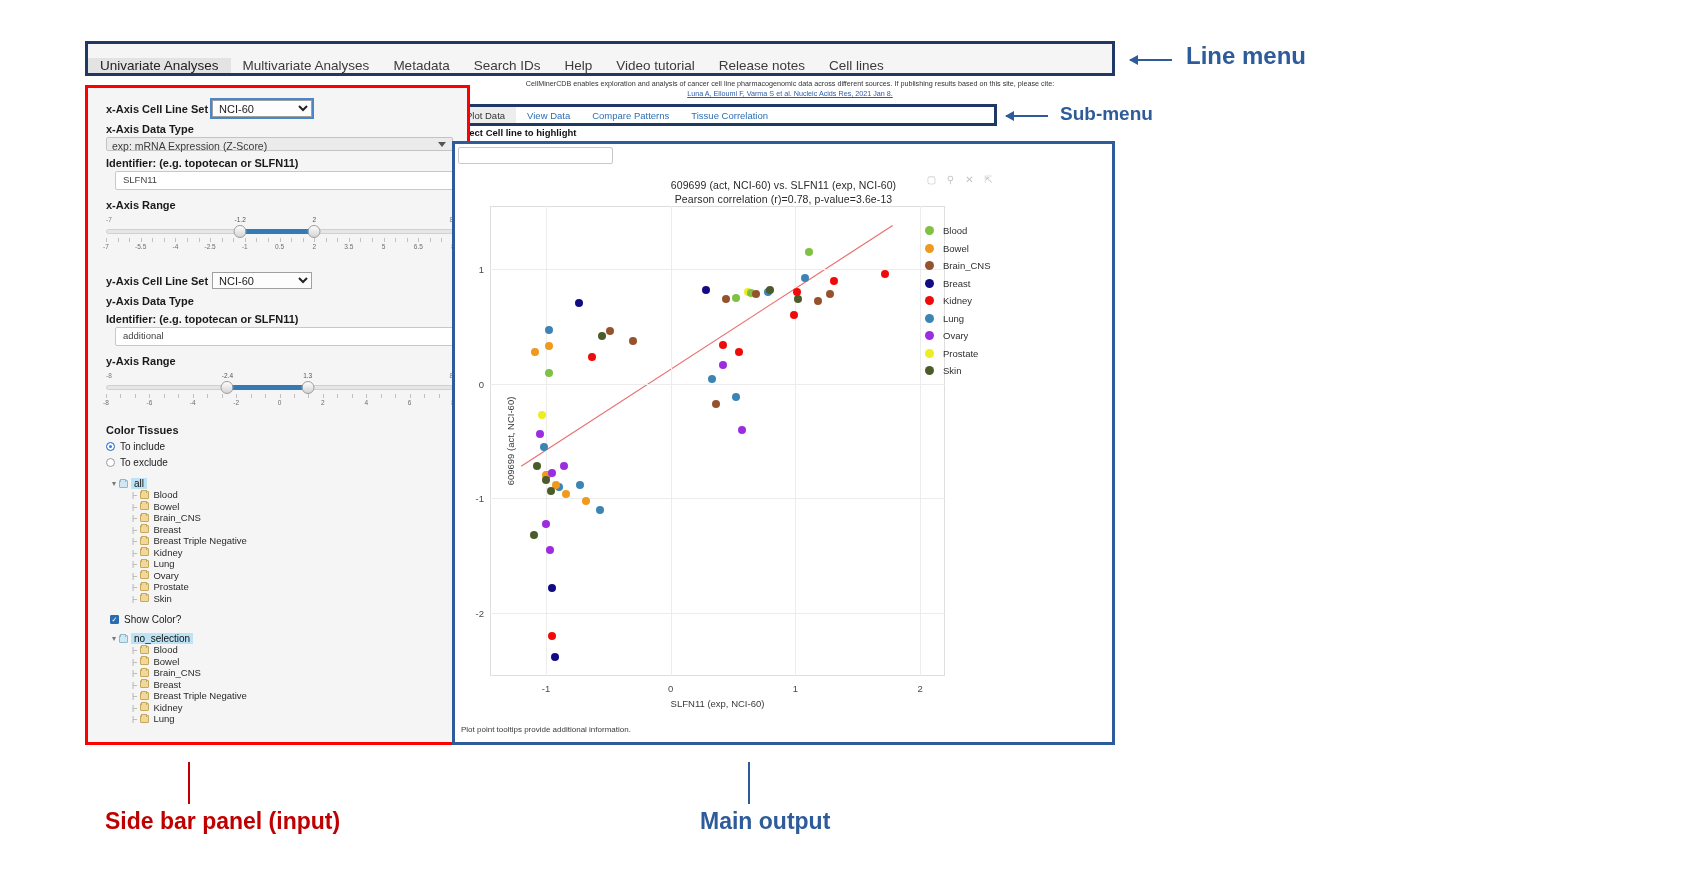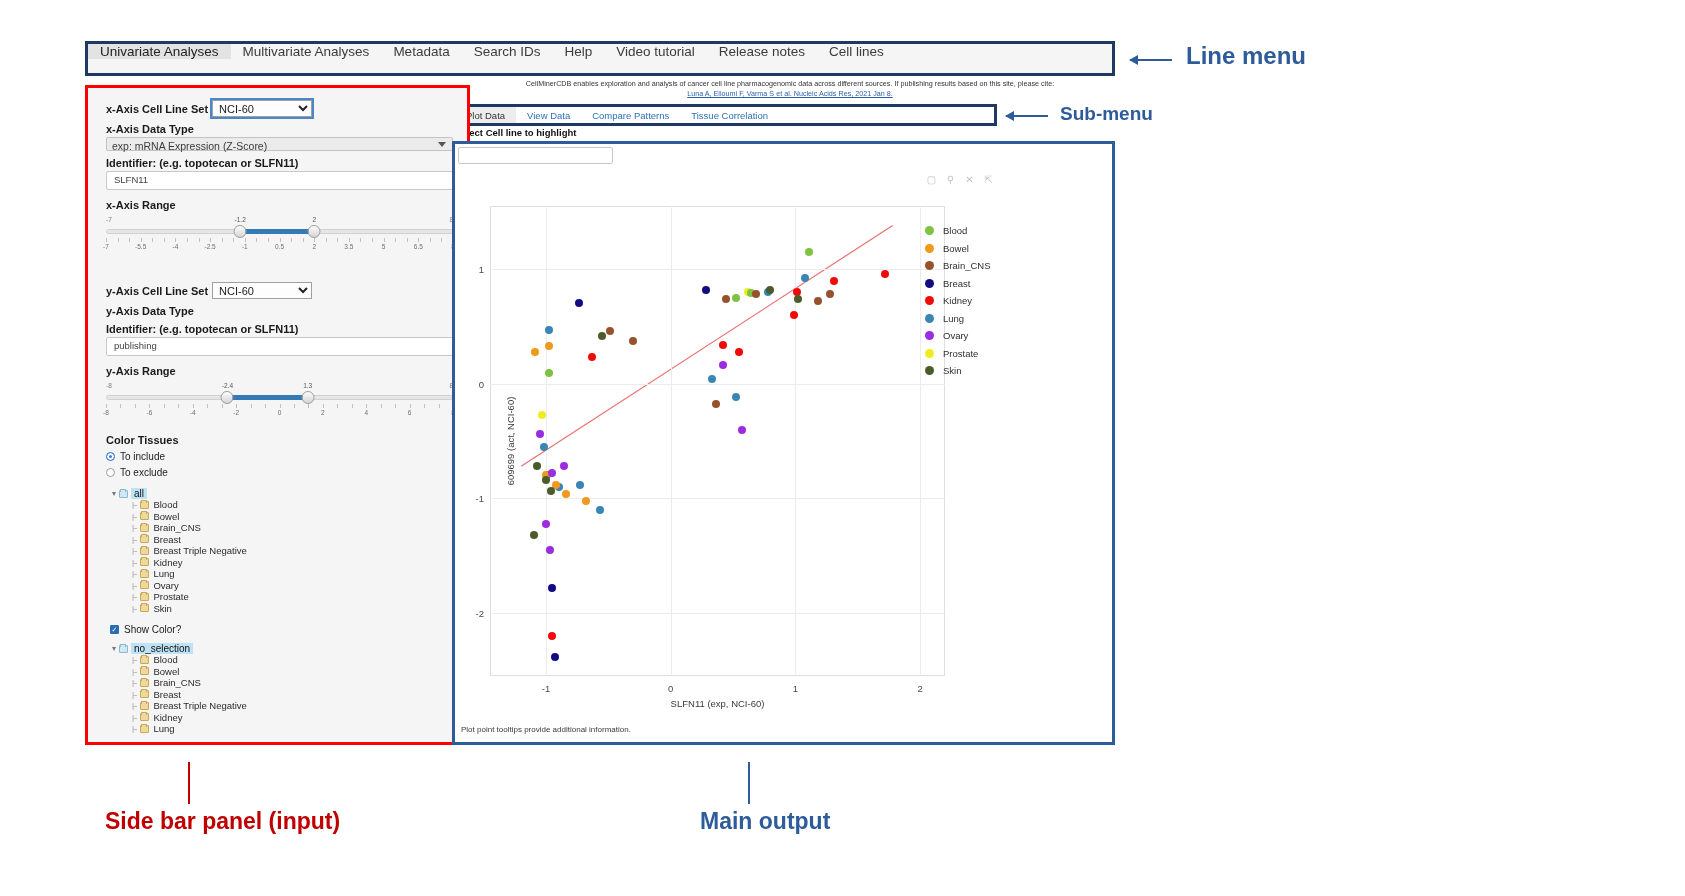--- a/index.html
+++ b/index.html
@@ -10,21 +10,21 @@
     font-family:"Liberation Sans", sans-serif;
     position:relative;
     overflow:hidden;
   }
 
   
   #main-menu-box{
     position:absolute; left:85px; top:41px; width:1030px; height:35px;
     border:3px solid #1F3864; background:#f5f5f5;
   }
-  .menu-row{ display:flex; align-items:flex-start; height:100%; }
+  .menu-row{ display:flex; align-items:flex-end; height:100%; }
   .menu-item{
     display:flex; align-items:center; padding:0 12px;
     font-size:13.5px; color:#3b3b3b; cursor:pointer; white-space:nowrap;
   }
   .menu-item.active{ background:#e3e3e3; color:#222; }
 
   
   #sidebar{
     position:absolute; left:85px; top:85px; width:385px; height:660px;
     border:3px solid #FF0000; background:#f5f5f5; overflow:hidden;
@@ -43,21 +43,21 @@
     font-size:10.5px; color:#3a3a3a; padding:2px 18px 0 5px; position:relative;
     border-radius:2px;
   }
   .fake-select .chev{
     position:absolute; right:6px; top:4px; width:0;height:0;
     border-left:4px solid transparent;border-right:4px solid transparent;
     border-top:5px solid #555;
   }
   .textbox{
     width:100%; height:19px; border:1px solid #c8c8c8; background:#ffffff;
-    font-size:9.5px; color:#444; padding:2px 5px 0 7px; border-radius:2px;
+    font-size:9.5px; color:#444; padding:2px 5px 0 7px; border-radius:2px;margin-left:9px;
   }
 
   
   .slider-wrap{ position:relative; height:42px; margin-top:5px; }
   .sl-edge{ position:absolute; font-size:6.5px; color:#7b7b7b; top:0; }
   .sl-bubble{ position:absolute; font-size:6.5px; color:#555; top:0; transform:translateX(-50%); }
   .sl-track{
     position:absolute; top:13px; left:0; right:0; height:5px;
     background:#e6e6e6; border:1px solid #d0d0d0; border-radius:3px;
   }
@@ -284,31 +284,31 @@
           <span class="sl-ticklbl" style="left:40%">-1</span>
           <span class="sl-ticklbl" style="left:50%">0.5</span>
           <span class="sl-ticklbl" style="left:60%">2</span>
           <span class="sl-ticklbl" style="left:70%">3.5</span>
           <span class="sl-ticklbl" style="left:80%">5</span>
           <span class="sl-ticklbl" style="left:90%">6.5</span>
           <span class="sl-ticklbl" style="left:100%">8</span>
         </div>
       </div>
 
-    <div class="row-inline" style="margin-top:24px">
+    <div class="row-inline" style="margin-top:14px">
       <span class="lbl-bold" style="margin:0">y-Axis Cell Line Set</span>
       <select class="ctl" style="width:100px">
         <option>NCI-60</option>
       </select>
     </div>
 
     <div class="lbl-bold">y-Axis Data Type</div>
 
     <div class="lbl-bold">Identifier: (e.g. topotecan or SLFN11)</div>
-    <div class="textbox">publishing</div>
+    <div class="textbox">additional</div>
 
     <div class="lbl-bold" style="margin-top:9px">y-Axis Range</div>
     <div class="slider-wrap" id="y-slider">
         <span class="sl-edge" style="left:0">-8</span>
         <span class="sl-edge" style="right:0">8</span>
         <div class="sl-track"></div>
         <div class="sl-fill" style="left:35%;width:23.125000000000007%"></div>
         <span class="sl-bubble" style="left:35%">-2.4</span>
         <span class="sl-bubble" style="left:58.12500000000001%">1.3</span>
         <div class="sl-handle" style="left:35%"></div>
@@ -479,20 +479,24 @@
 
   <div id="cellbox" placeholder=""></div>
 
   <div class="plot-toolbar">
     <span class="tb-ic">▢</span>
     <span class="tb-ic">⚲</span>
     <span class="tb-ic">✕</span>
     <span class="tb-ic">⇱</span>
   </div>
 
+  <div class="plot-title">
+    <span>609699 (act, NCI-60) vs. SLFN11 (exp, NCI-60)</span>
+    <span class="l2">Pearson correlation (r)=0.78, p-value=3.6e-13</span>
+  </div>
 
   <div id="plot-area">
     <div id="plot-frame"></div>
     <svg id="fitline" viewBox="0 0 455 470">
         <line x1="31.164383561643834" y1="260.219512195122" x2="402.6438356164383" y2="19.48780487804879" stroke="#e8706f" stroke-width="1.2"></line>
       </svg>
     <div class="ylab">609699 (act, NCI-60)</div>
     <div class="xlab">SLFN11 (exp, NCI-60)</div>
   <div class="gridline" style="left: 56.0959px; top: 0px; width: 1px; height: 100%;"></div>
       <div class="xtick" style="left: 56.0959px;">-1</div>

